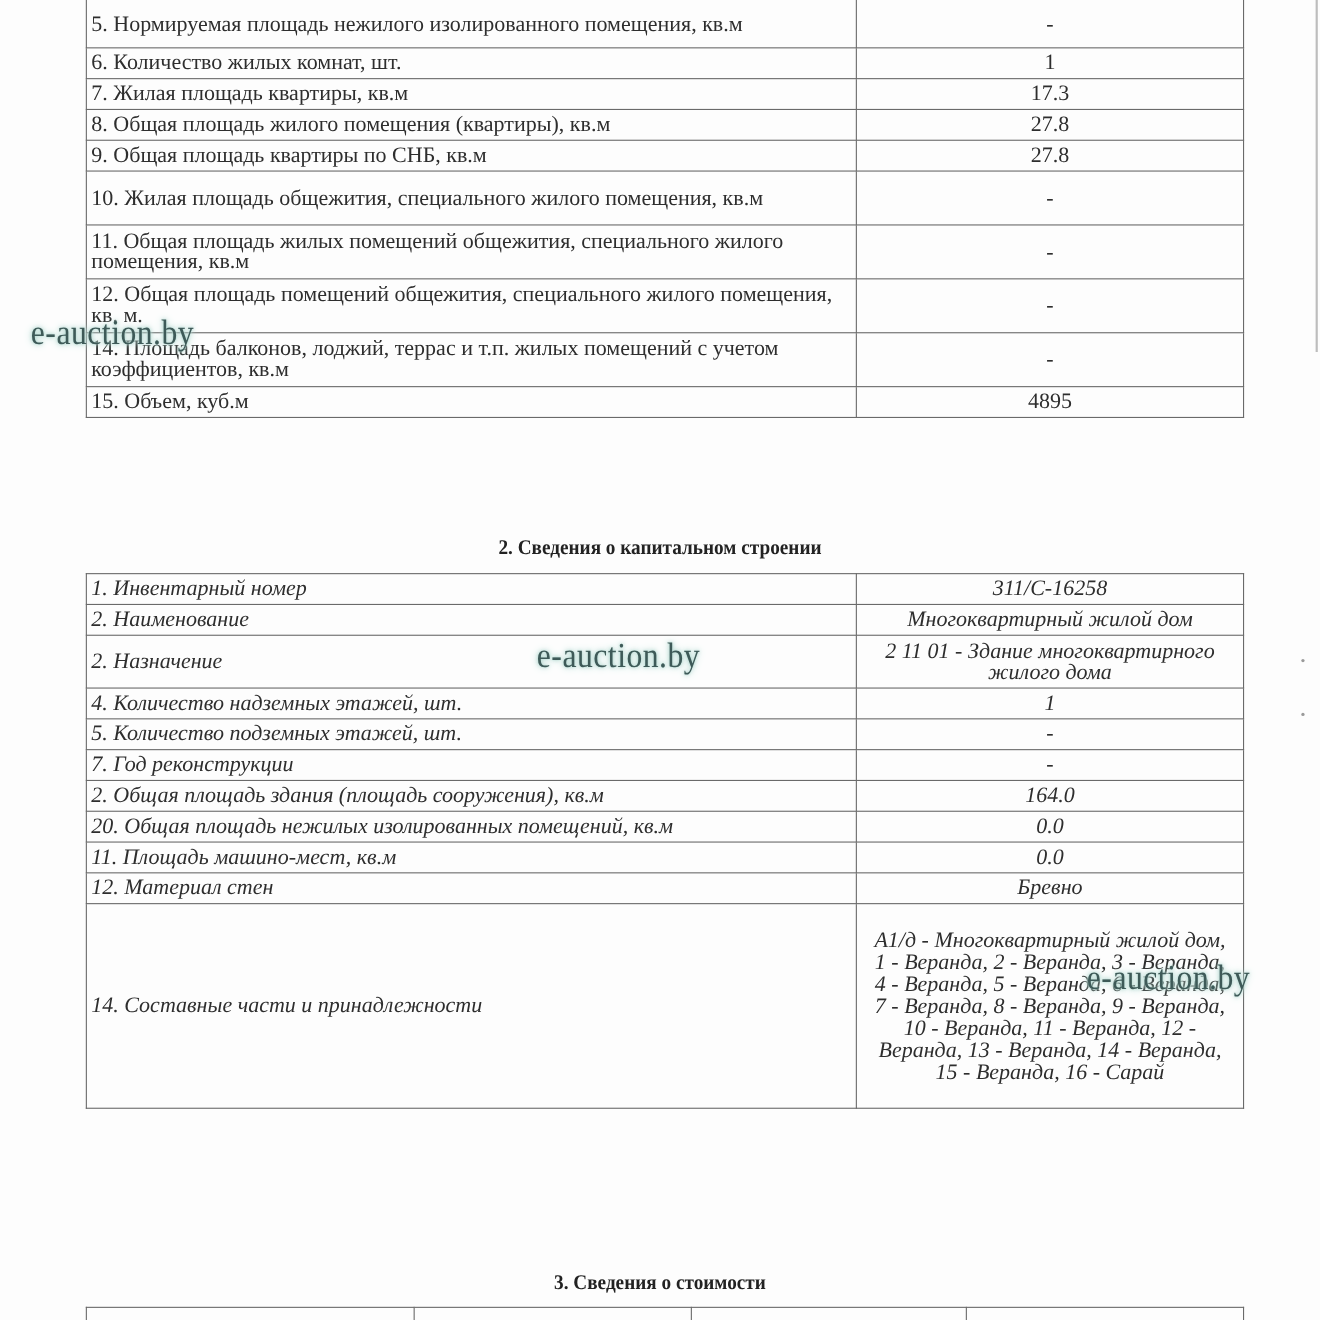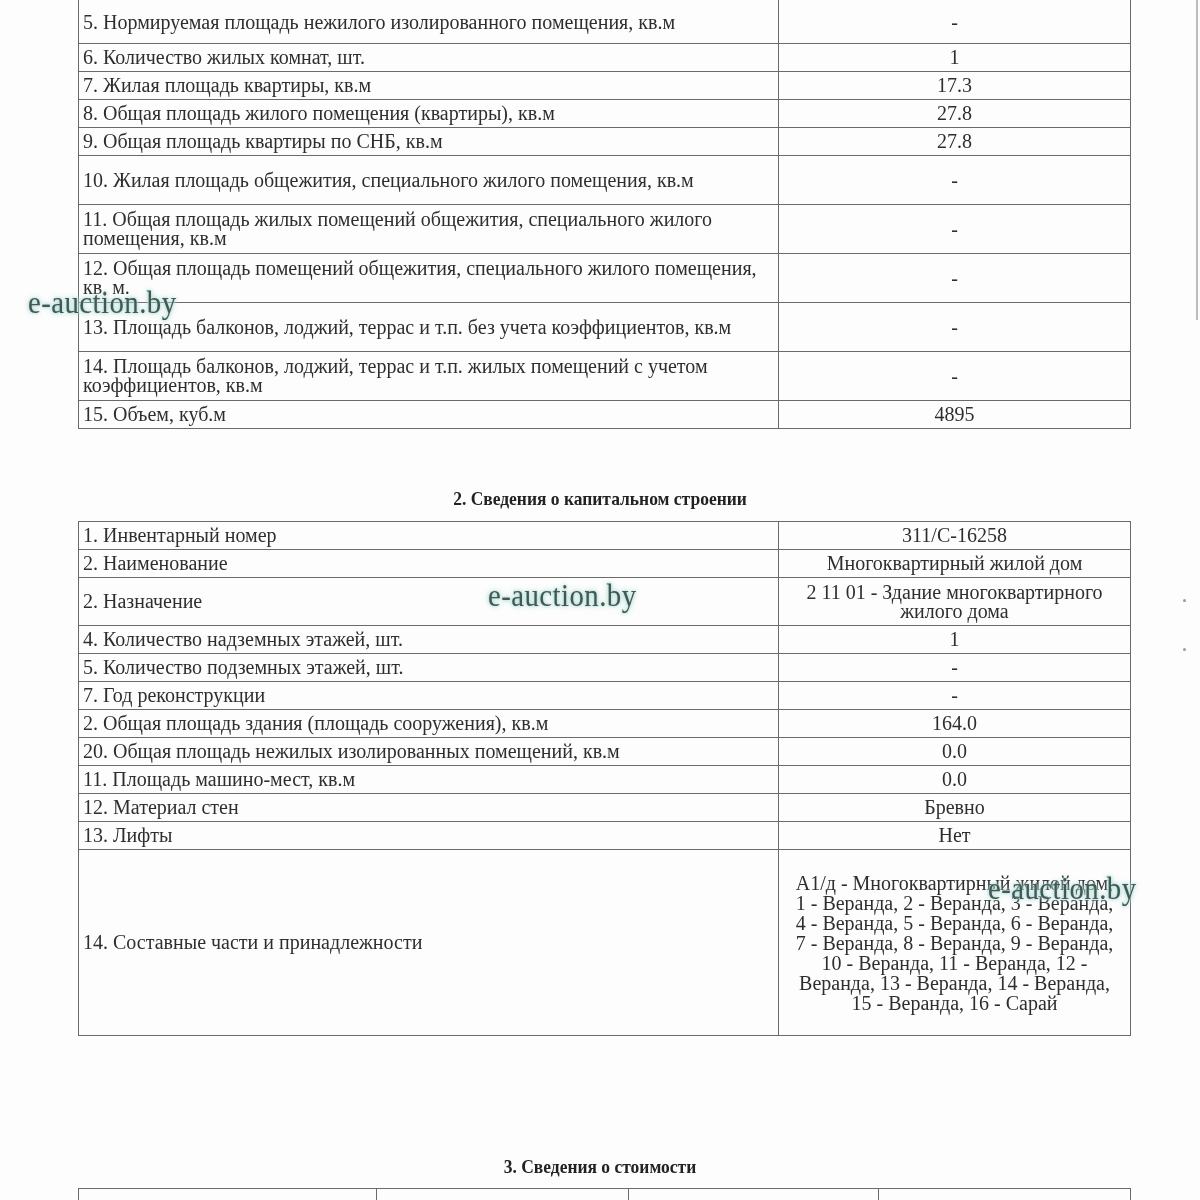--- a/index.html
+++ b/index.html
@@ -11,21 +11,21 @@
   table.doc {
     position:absolute; left:78px; width:1052px; border-collapse:collapse; table-layout:fixed;
   }
   table.doc td {
     border:1.5px solid #6a6a6a; padding:0 4px; font-size:20px; line-height:19px;
     vertical-align:middle; overflow:hidden;
   }
   table.doc td.label { text-align:left; width:692px; }
   table.doc td.val { text-align:center; }
   #t1 { top:-14px; }
-  #t2 { top:521px; }
+  #t2 { top:521px;font-style:italic; }
   .sec-title {
     position:absolute; left:0; width:1200px; text-align:center; font-weight:bold;
     font-size:19px; transform:scaleX(0.92); color:#222;
   }
   #s2 { top:488px; }
   #s3 { top:1156px; }
   #t3 { position:absolute; left:78px; top:1188px; width:1052px; height:40px; border-collapse:collapse; table-layout:fixed; }
   #t3 td { border:1.5px solid #6a6a6a; height:40px; }
   .wm {
     position:absolute; font-family:"Liberation Serif",serif; font-size:32px; color:#3e5a58;
@@ -69,24 +69,20 @@
     <tr style="height:49px">
       <td class="label">10. Жилая площадь общежития, специального жилого помещения, кв.м</td>
       <td class="val">-</td>
     </tr>
     <tr style="height:49px">
       <td class="label">11. Общая площадь жилых помещений общежития, специального жилого помещения, кв.м</td>
       <td class="val">-</td>
     </tr>
     <tr style="height:49px">
       <td class="label">12. Общая площадь помещений общежития, специального жилого помещения, кв. м.</td>
-      <td class="val">-</td>
-    </tr>
-    <tr style="height:49px">
-      <td class="label">13. Площадь балконов, лоджий, террас и т.п. без учета коэффициентов, кв.м</td>
       <td class="val">-</td>
     </tr>
     <tr style="height:49px">
       <td class="label">14. Площадь балконов, лоджий, террас и т.п. жилых помещений с учетом коэффициентов, кв.м</td>
       <td class="val">-</td>
     </tr>
     <tr style="height:28px">
       <td class="label">15. Объем, куб.м</td>
       <td class="val">4895</td>
     </tr>
@@ -134,24 +130,20 @@
       <td class="val">0.0</td>
     </tr>
     <tr style="height:28px">
       <td class="label">11. Площадь машино-мест, кв.м</td>
       <td class="val">0.0</td>
     </tr>
     <tr style="height:28px">
       <td class="label">12. Материал стен</td>
       <td class="val">Бревно</td>
     </tr>
-    <tr style="height:28px">
-      <td class="label">13. Лифты</td>
-      <td class="val">Нет</td>
-    </tr>
     <tr style="height:186px">
       <td class="label">14. Составные части и принадлежности</td>
       <td class="val" style="padding:0 10px;line-height:20px">А1/д - Многоквартирный жилой дом, 1 - Веранда, 2 - Веранда, 3 - Веранда, 4 - Веранда, 5 - Веранда, 6 - Веранда, 7 - Веранда, 8 - Веранда, 9 - Веранда, 10 - Веранда, 11 - Веранда, 12 - Веранда, 13 - Веранда, 14 - Веранда, 15 - Веранда, 16 - Сарай</td>
     </tr>
   </tbody>
     </table>
 
   <div class="sec-title" id="s3">3. Сведения о стоимости</div>
   <table id="t3">
     <colgroup>

